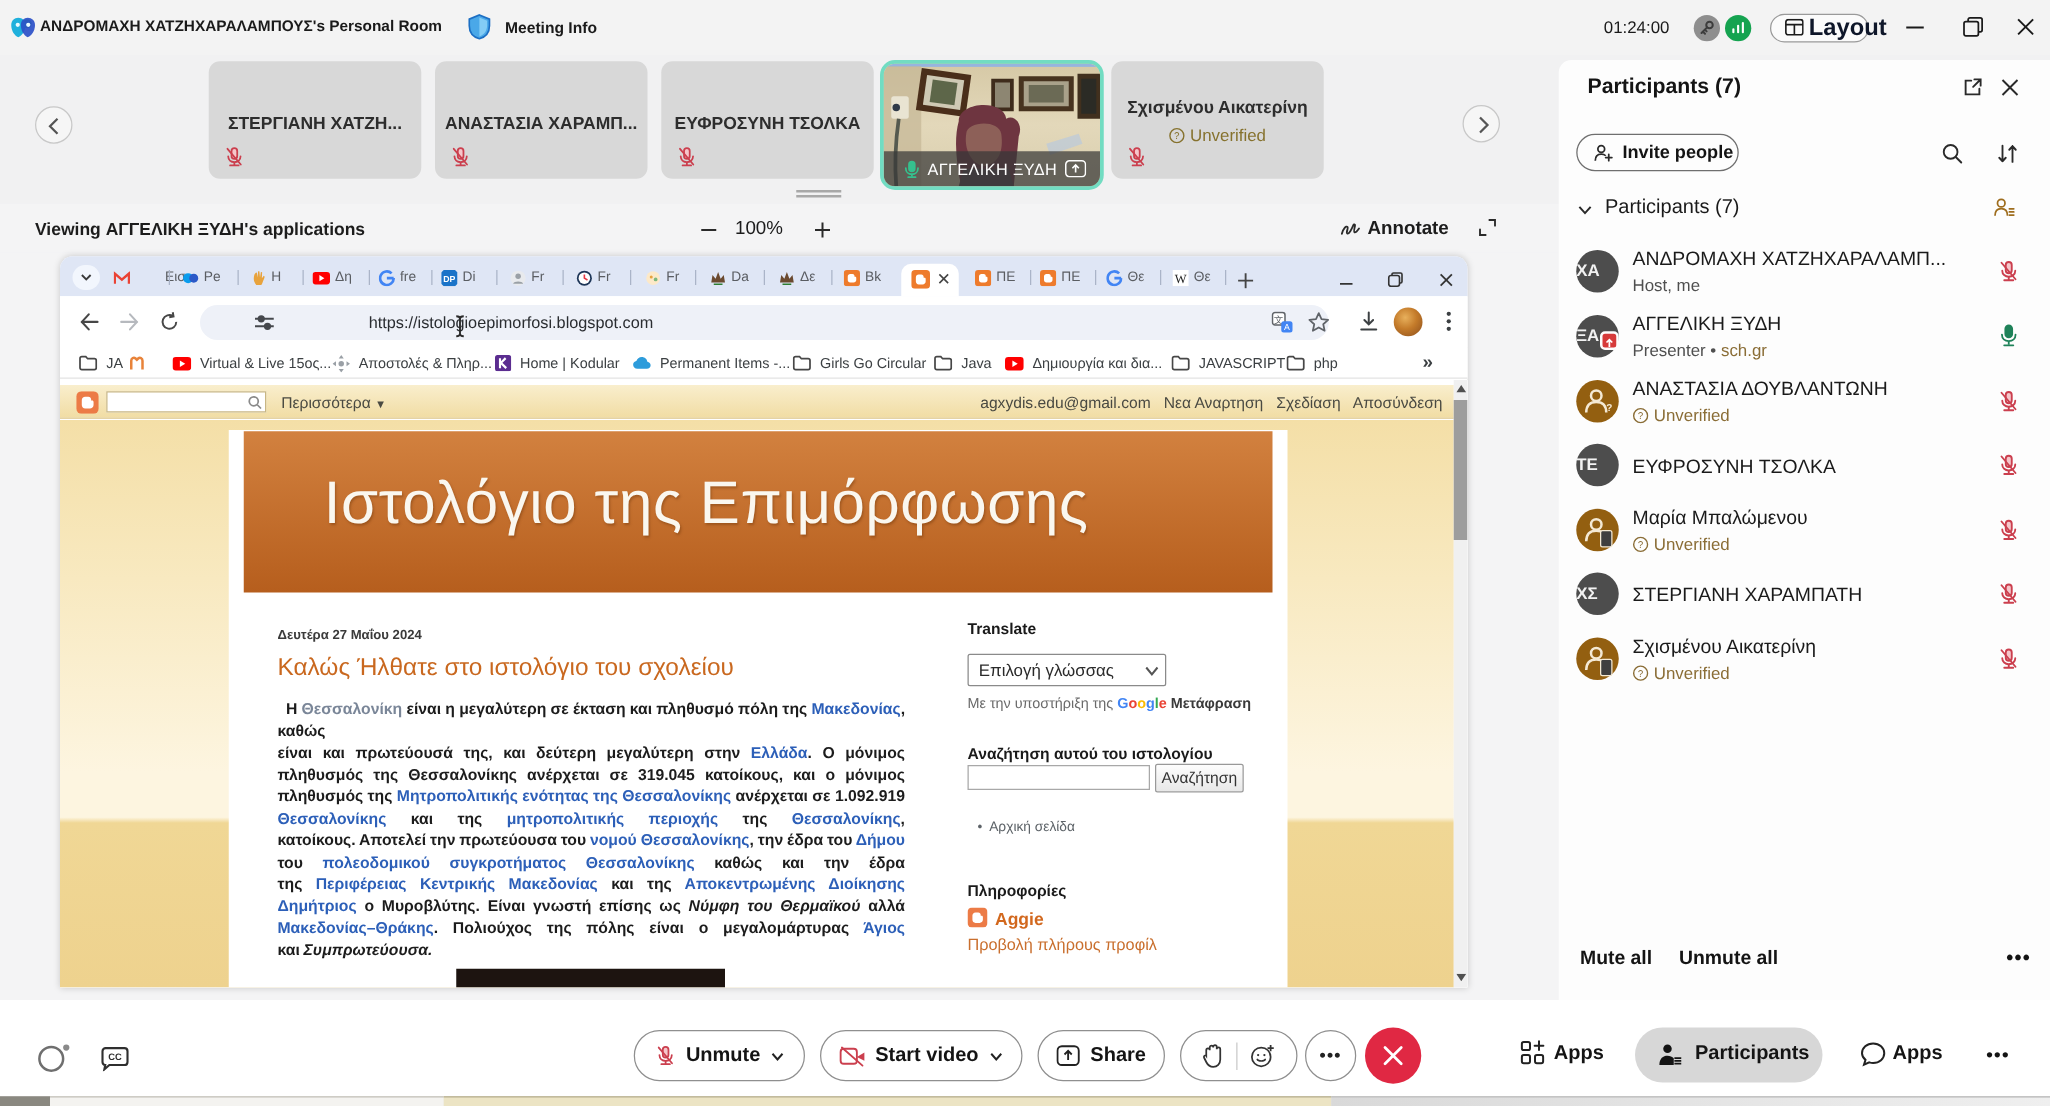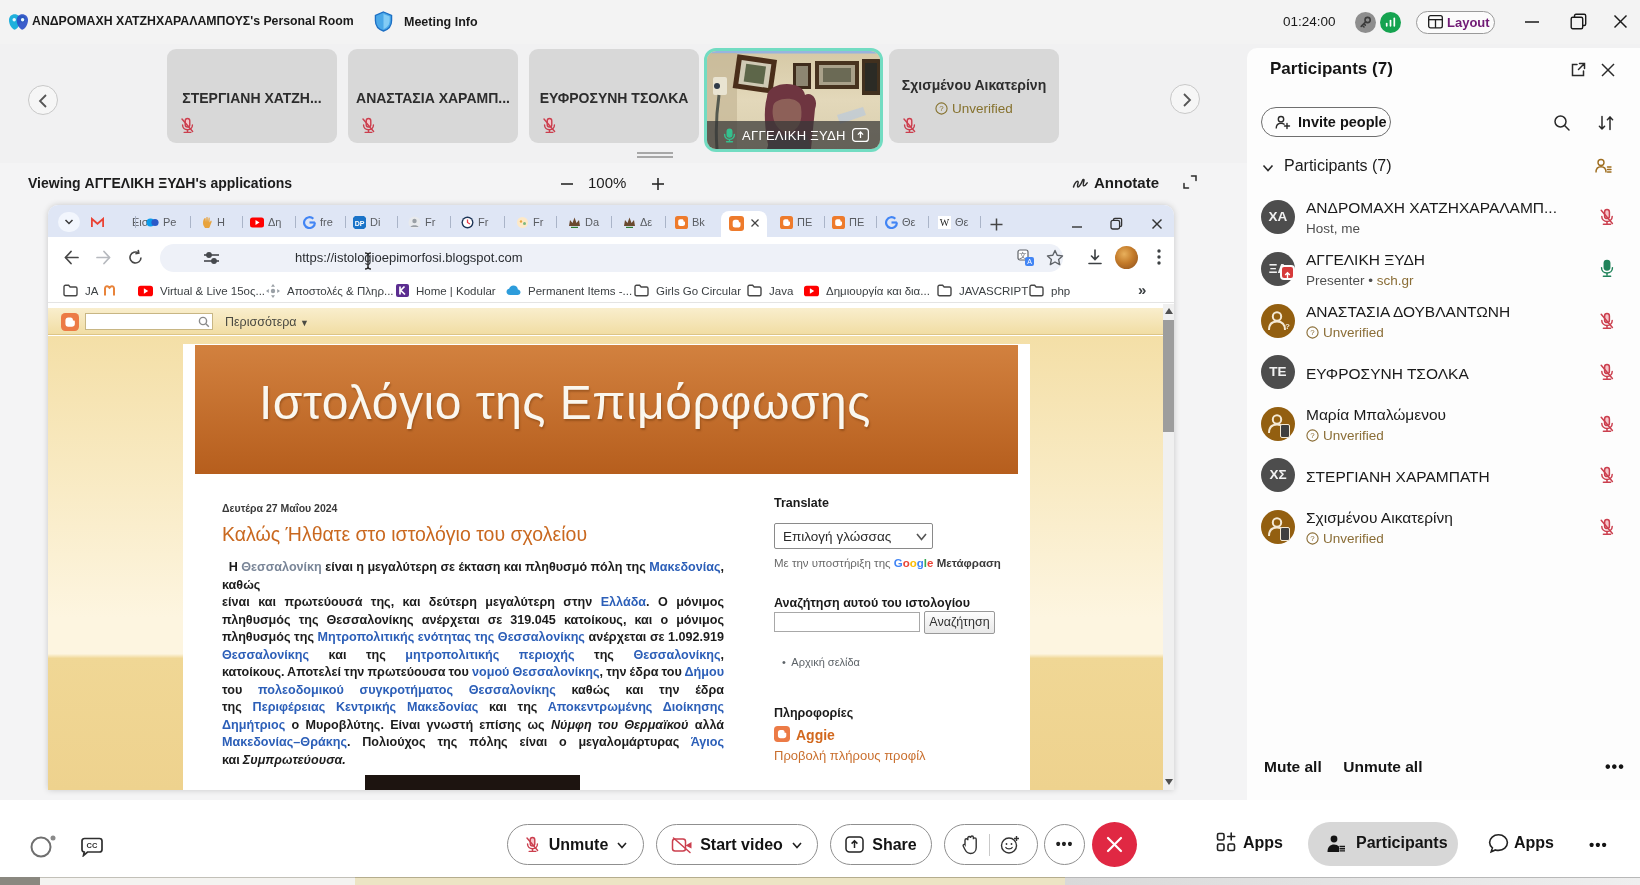--- a/index.html
+++ b/index.html
@@ -5,21 +5,21 @@
   * { margin:0; padding:0; box-sizing:border-box; }
   html,body { width:1640px; height:885px; overflow:hidden; font-family:"Liberation Sans", sans-serif; }
   body { position:relative; background:#f1f1f2; }
   .abs { position:absolute; }
 
   
   #topbar { left:0; top:0; width:1640px; height:44px; background:#f3f3f3; }
   #title { left:32px; top:14px; font-size:12.3px; font-weight:700; color:#1a1a1a; }
   #meetinfo { left:404px; top:15px; font-size:12.5px; font-weight:700; color:#1a1a1a; }
   #time { left:1283px; top:14px; font-size:13.5px; color:#1a1a1a; }
-  #layoutbtn { left:1416px; top:11px; width:79px; height:23px; border:1px solid #9a9a9a; border-radius:12px; background:#fbfbfb; font-size:13px; font-weight:700; color:#701a75; line-height:21px; padding-left:30px; }
+  #layoutbtn { left:1416px; top:11px; width:79px; height:23px; border:1px solid #9a9a9a; border-radius:12px; background:#fbfbfb; font-size:19px; font-weight:700; color:#0f172a; line-height:21px; padding-left:30px; }
 
   
   #filmstrip { left:0; top:44px; width:1247px; height:119px; background:#f1f1f2; }
   .tile { position:absolute; top:5px; width:170px; height:94px; background:#d8d8d8; border-radius:9px; }
   .tilename { position:absolute; top:41px; left:0; width:100%; text-align:center; font-size:14px; font-weight:600; color:#2d2d2d; white-space:nowrap; }
   .navcirc { position:absolute; width:30px; height:30px; border:1px solid #c8c8c8; border-radius:50%; background:#f6f6f6; }
   .micoff { position:absolute; left:11px; top:67px; width:19px; height:19px; }
   .mtab { position:absolute; top:9px; height:16px; display:flex; align-items:center; }
   .mtab i { font-style:normal; font-size:11px; color:#5a5d62; margin-left:4px; white-space:nowrap; }
   .tsep { position:absolute; top:11px; width:1px; height:12px; background:#aab4c8; }
@@ -45,21 +45,21 @@
   #blogtitle { margin:30px 0 0 64px; font-size:48px; letter-spacing:0.7px; color:#faf7ef; letter-spacing:0.5px; text-shadow:1px 2px 2px rgba(90,40,0,0.35); }
   #para { left:174px; top:223px; width:502px; font-size:12.6px; font-weight:700; color:#1c1c1c; line-height:17.5px; word-spacing:-0.5px; }
   #para .jl { text-align:justify; text-align-last:justify; }
   #para a { color:#2c5fb8; }
   #para .gl { color:#7a8698; }
   #pgscroll { left:1115px; top:0px; width:11px; height:486px; background:#f0f0f0; }
 
   
   #panel { left:1247px; top:48px; width:393px; height:760px; background:#fdfdfd; border-radius:10px 0 0 0; }
   .prow { position:absolute; left:0; width:393px; height:52px; }
-  .pavat { position:absolute; left:14px; top:5px; width:34px; height:34px; border-radius:50%; color:#f2f2f2; font-size:13.5px; font-weight:700; text-align:center; line-height:34px; }
+  .pavat { position:absolute; left:14px; top:5px; width:34px; height:34px; border-radius:50%; color:#f2f2f2; font-size:13.5px; font-weight:700; line-height:34px; }
   .pname { position:absolute; left:59px; top:4px; font-size:15.5px; color:#1a1a1a; white-space:nowrap; }
   .psub { position:absolute; left:59px; top:26px; font-size:13.5px; color:#4f4f4f; }
   .psub.oliv { color:#8a6d36; }
   .pmic { position:absolute; left:350px; top:12px; width:20px; height:20px; }
 
   
   #toolbar { left:0; top:800px; width:1640px; height:77px; background:#ffffff; }
   .pill { position:absolute; top:24px; height:41px; border:1px solid #8f8f8f; border-radius:21px; background:#fff; display:flex; align-items:center; justify-content:center; font-size:16px; font-weight:700; color:#141414; }
 
   #bottomstrip { left:0; top:877px; width:1640px; height:8px; background:#e8e8e8; }
@@ -564,20 +564,21 @@
           <svg class="abs" style="left:13px; top:5px;" width="18" height="18" viewBox="0 0 13 13">
             <rect width="13" height="13" rx="3" fill="#ec7b46"></rect>
             <path d="M5.2 3.2 L7 3.2 C7.9 3.2 8.6 3.9 8.6 4.8 L8.6 5.4 L9.3 5.4 C9.7 5.4 10 5.8 10 6.2 L10 8 C10 9.2 9 10 7.9 10 L5.2 10 C4 10 3.2 9.1 3.2 8 L3.2 5.2 C3.2 4.1 4 3.2 5.2 3.2 Z" fill="#fff"></path>
           </svg>
           <div class="abs" style="left:37px; top:5px; width:128px; height:17px; background:#fff; border:1px solid #c8b684;"></div>
           <svg class="abs" style="left:150px; top:8px;" width="12" height="12" viewBox="0 0 12 12">
             <circle cx="5" cy="5" r="3.6" fill="none" stroke="#8a8a8a" stroke-width="1.4"></circle>
             <line x1="7.8" y1="7.8" x2="10.8" y2="10.8" stroke="#8a8a8a" stroke-width="1.4"></line>
           </svg>
           <div class="abs" style="left:177px; top:7px; font-size:12.5px; color:#4a4a42;">Περισσότερα <span style="font-size:9px;">▼</span></div>
+          <div class="abs" style="left:650px; top:7px; width:456px; font-size:12.5px; color:#4a4a42; text-align:right;">agxydis.edu@gmail.com&nbsp;&nbsp; Νεα Αναρτηση&nbsp;&nbsp; Σχεδίαση&nbsp;&nbsp; Αποσύνδεση</div>
         </div>
         <div class="abs" id="blogbody">
           <div class="abs" id="whitepanel"></div>
           <div class="abs" id="orangehdr">
             <div id="blogtitle">Ιστολόγιο της Επιμόρφωσης</div>
           </div>
           <div class="abs" style="left:174px; top:166px; font-size:10.5px; font-weight:700; color:#3a3a3a;">Δευτέρα 27 Μαΐου 2024</div>
           <div class="abs" style="left:174px; top:187px; font-size:19.5px; color:#c9681f;">Καλώς Ήλθατε στο ιστολόγιο του σχολείου</div>
           <div class="abs" id="para">
             <div class="jl">&nbsp;&nbsp;Η <span class="gl">Θεσσαλονίκη</span> είναι η μεγαλύτερη σε έκταση και πληθυσμό πόλη της <a>Μακεδονίας</a>,</div>

